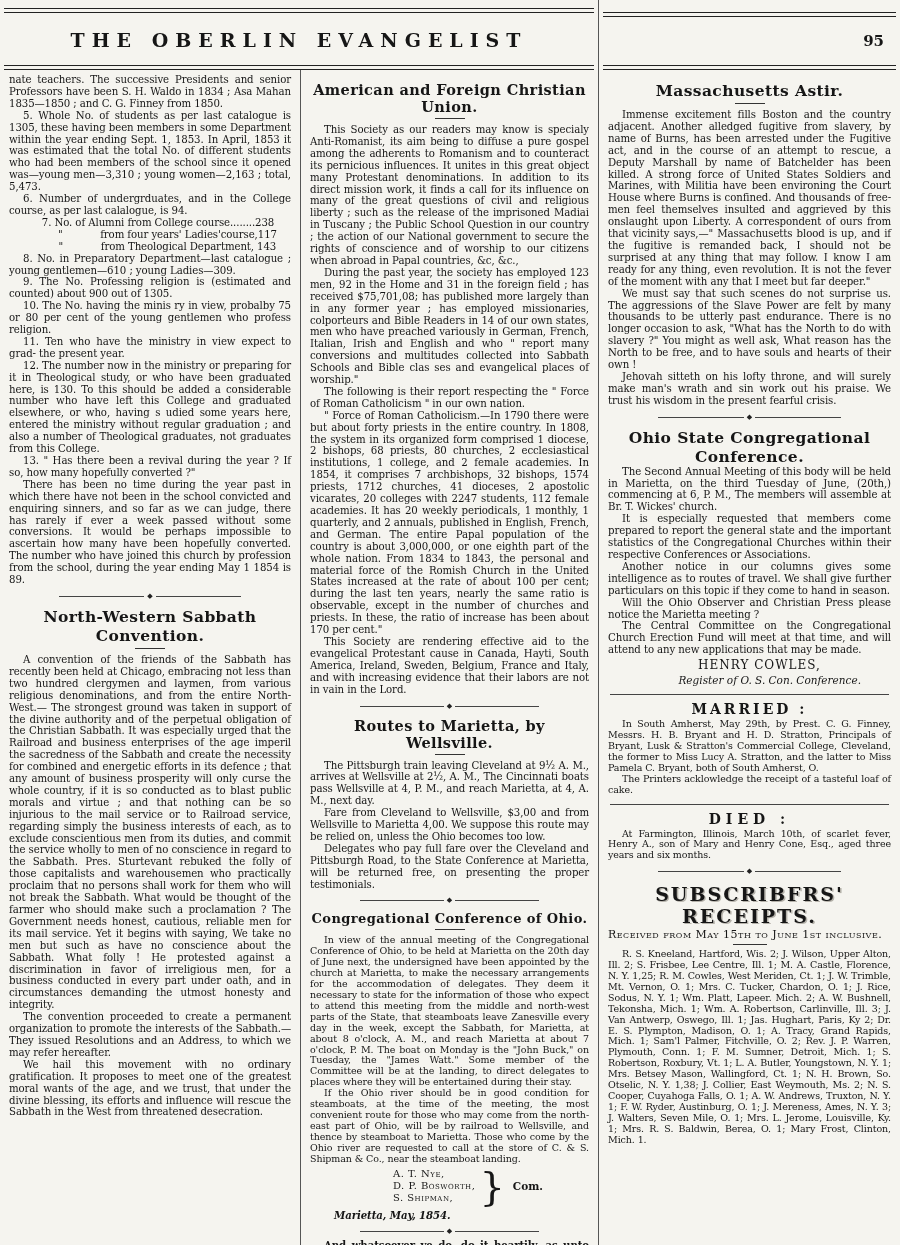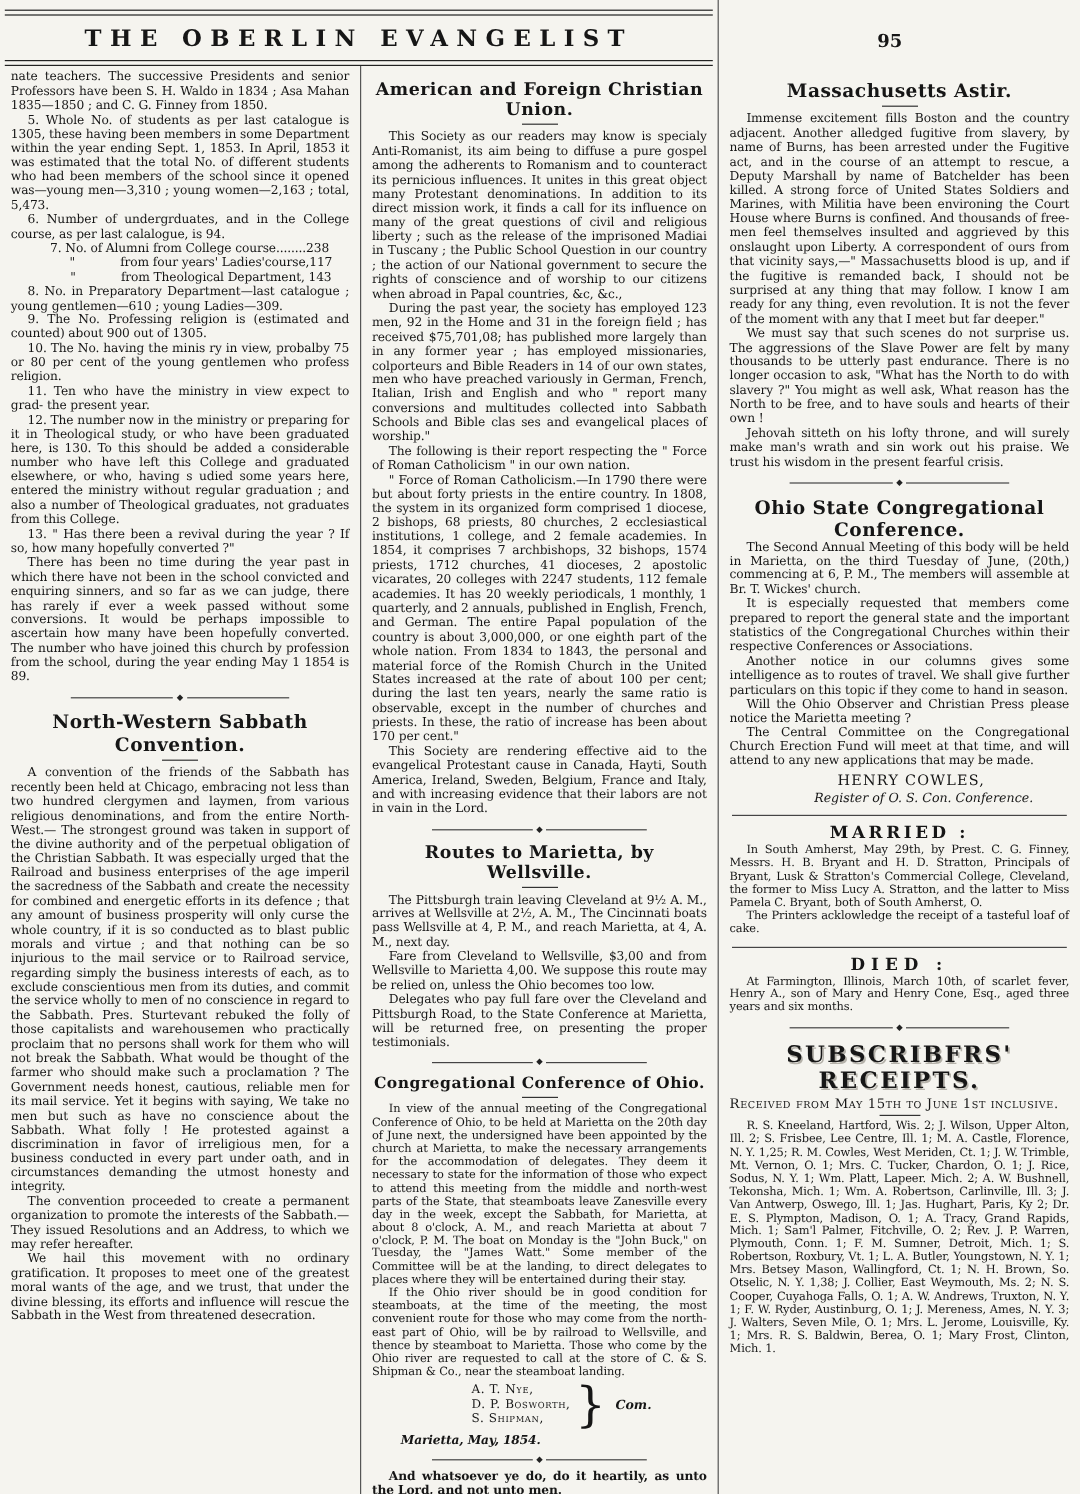--- a/index.html
+++ b/index.html
@@ -1,24 +1,24 @@
 <!DOCTYPE html>
 <html><head>
 <meta charset="utf-8">
 <style>
   html,body{margin:0;padding:0;}
   body{width:900px;height:1245px;background:#f5f4ef;overflow:hidden;
        font-family:"DejaVu Serif",serif;color:#161616;}
   .page{width:900px;height:1245px;position:relative;box-sizing:border-box;}
 
   
-  .masthead{display:flex;height:55px;box-sizing:border-box;}
+  .masthead{display:flex;height:70px;box-sizing:border-box;}
   .mast-main{width:599px;border-right:1px solid #555;box-sizing:border-box;
              display:flex;flex-direction:column;justify-content:space-between;padding-top:8px;}
-  .mast-side{flex:1;display:flex;flex-direction:column;justify-content:space-between;padding-top:12px;align-items:center;}
+  .mast-side{flex:1;display:flex;flex-direction:column;justify-content:space-between;padding-top:12px;}
   .rule-double{border-top:1px solid #222;border-bottom:1px solid #222;height:3px;margin:0 4px;}
   .mast-title{margin:1px 0 0 0;text-align:center;font-size:19px;font-weight:bold;
               letter-spacing:7px;white-space:nowrap;}
   .page-number{text-align:right;padding-right:16px;font-size:15px;font-weight:bold;}
 
   
   .columns{display:flex;height:1190px;}
   .col{box-sizing:border-box;overflow:hidden;padding:4px 9px 0 9px;}
   .col-left{width:301px;border-right:1px solid #555;}
   .col-mid{width:298px;border-right:1px solid #555;}
@@ -39,21 +39,21 @@
   .divider::before,.divider::after{content:"";flex:1;border-top:1px solid #444;}
   .divider .orn{margin:0 3px;font-size:7px;line-height:7px;color:#222;}
 
   .col-rule{border-top:1px solid #444;margin:8px 2px 2px 2px;}
 
   
   .committee{display:flex;justify-content:flex-end;align-items:center;
              padding-right:46px;margin-top:3px;}
   .signers div{font-size:10px;line-height:12px;font-variant:small-caps;letter-spacing:0.5px;}
   .brace{font-size:40px;line-height:36px;font-weight:200;margin:0 8px 0 4px;}
-  .committee-role{font-style:italic;font-size:10.5px;font-weight:bold;}
+  .committee-role{font-size:10.5px;font-weight:bold;}
   .dateline{font-style:italic;font-weight:bold;text-indent:24px;text-align:left;margin-top:6px;}
   .verse{font-weight:bold;margin-top:5px;}
 
   
   .sig-name{font-size:12px;letter-spacing:1px;margin:2px 0 0 90px;}
   .sig-role{font-style:italic;font-size:10.5px;text-align:right;padding-right:30px;margin-top:2px;}
   .cap-head{margin:6px 0 2px 0;text-align:center;font-size:14px;font-weight:bold;letter-spacing:3px;}
   .receipts-head{margin:8px 0 1px 0;text-align:center;font-size:19px;font-weight:bold;
                  letter-spacing:2px;text-shadow:1.4px 1.4px 0 #b5b2aa;}
   .receipts-sub{font-variant:small-caps;font-size:11px;letter-spacing:0.5px;

